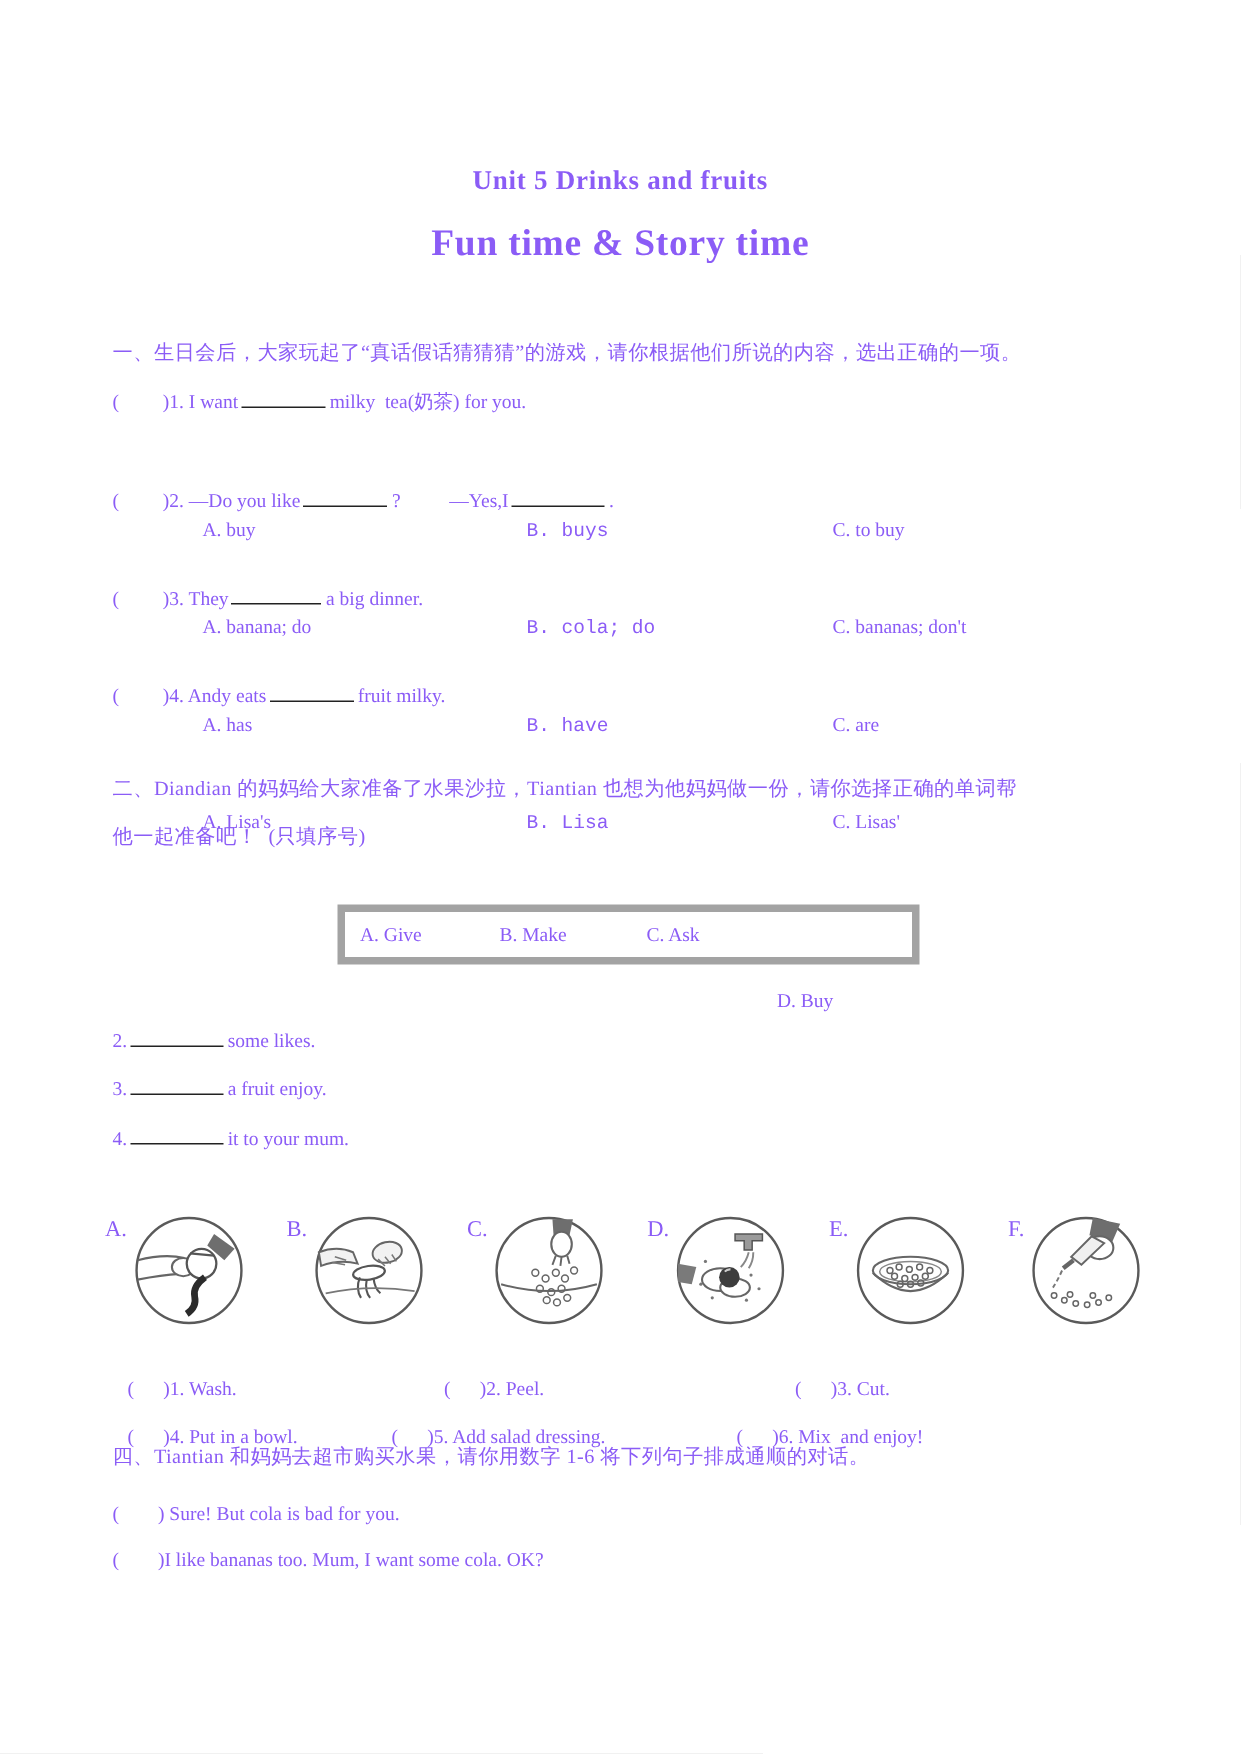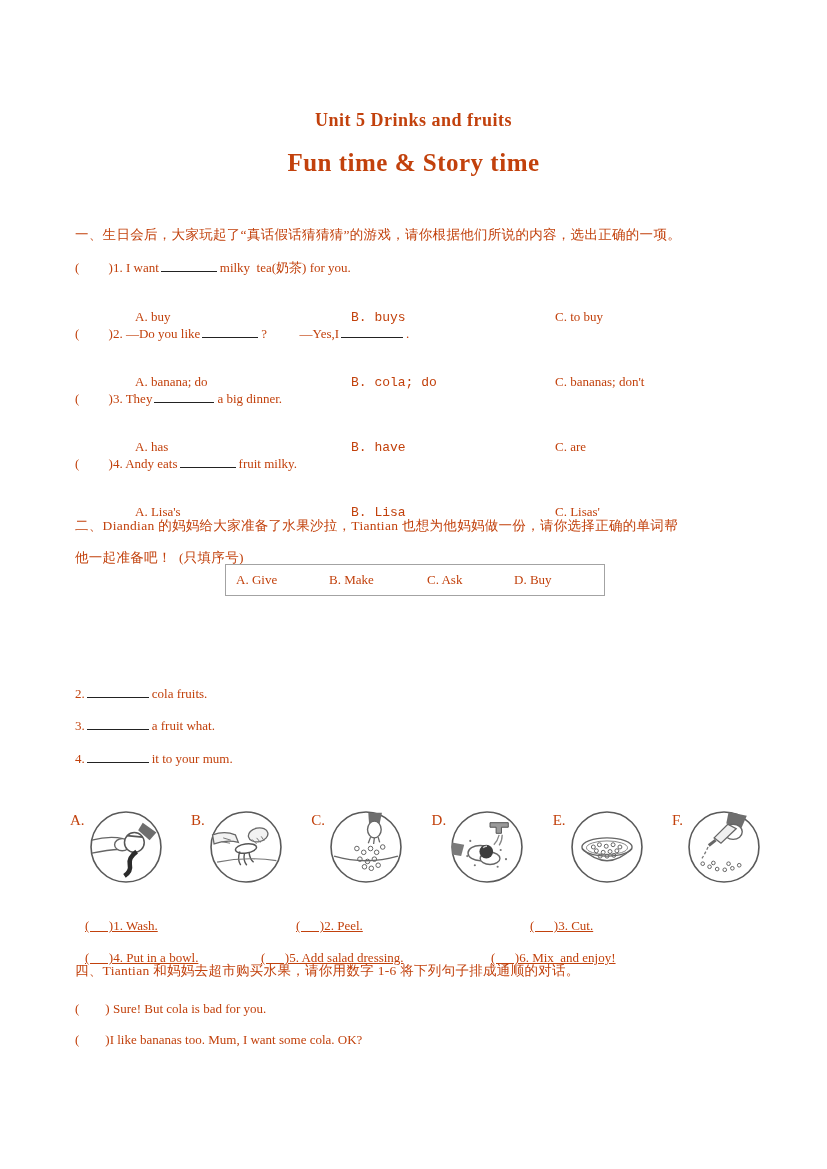--- a/index.html
+++ b/index.html
@@ -3,54 +3,54 @@
 <meta charset="utf-8">
 <style>
   html,body { margin:0; padding:0; background:#e8e8e8; }
   .page {
     position:relative;
     width:827px; height:1169px;
     margin:0 auto;
     background:#ffffff;
     font-family:"Liberation Serif", serif;
     font-size:13px;
-    color:#c2410c;
+    color:#8b5cf6;
     overflow:hidden;
   }
   .title {
     position:absolute; left:0; width:100%;
     text-align:center; font-weight:bold;
   }
   .t1 { top:110px; font-size:18px; letter-spacing:0.5px; }
   .t2 { top:149px; font-size:25px; letter-spacing:0.5px; }
   .line { position:absolute; left:75px; line-height:1.25; white-space:pre; }
   .heading { font-weight:normal; font-size:13.5px; letter-spacing:0.3px; }
   .blank {
     display:inline-block;
     border-bottom:1px solid #222;
     height:12px;
     margin:0 3px 0 2px;
     vertical-align:baseline;
   }
   .w56 { width:56px; } .w60 { width:60px; } .w62 { width:62px; }
-  .opts span { display:inline-block; }
+  .opts span { display:inline-block;margin-top:36px; }
   .opts .optA { width:216px; margin-left:47px; }
   .opts .optB { width:204px;font-family:Liberation Mono, monospace; }
   .wordbox {
-    position:absolute; left:225px; top:564px;
+    position:absolute; left:225px; top:603px;
     width:378px; height:30px;
-    border:1px solid #a3a3a3;
+    border:5px solid #a3a3a3;
   }
   .wordbox span { position:absolute; top:7px; }
   .wordbox span:nth-child(1) { left:10px; }
   .wordbox span:nth-child(2) { left:103px; }
   .wordbox span:nth-child(3) { left:201px; }
-  .wordbox span:nth-child(4) { left:288px; }
+  .wordbox span:nth-child(4) { left:288px;margin-top:44px; }
   .steps { left:72px; }
-  .steps span { display:inline-block;text-decoration:underline; }
+  .steps span { display:inline-block; }
   .steps.r1 span:nth-child(1) { width:211px; }
   .steps.r1 span:nth-child(2) { width:234px; }
   .steps.r2 span:nth-child(1) { width:176px; }
   .steps.r2 span:nth-child(2) { width:230px; }
   .imgrow {
     position:absolute; left:70px; top:806px; width:692px;
     display:flex; justify-content:space-between;
   }
   .imgblock { display:flex; align-items:flex-start; }
   .imgblock .lbl { font-size:15px; margin:6px 3px 0 0; }
@@ -90,22 +90,22 @@
   </div>
   <div class="line heading" style="top:550px">他一起准备吧！  (只填序号)</div>
 
   <div class="wordbox">
     <span>A. Give</span>
     <span>B. Make</span>
     <span>C. Ask</span>
     <span>D. Buy</span>
   </div>
 
-  <div class="line" style="top:685px"><span>2.</span><span class="blank w62"></span><span>cola fruits.</span></div>
-  <div class="line" style="top:717px"><span>3.</span><span class="blank w62"></span><span>a fruit what.</span></div>
+  <div class="line" style="top:685px"><span>2.</span><span class="blank w62"></span><span>some likes.</span></div>
+  <div class="line" style="top:717px"><span>3.</span><span class="blank w62"></span><span>a fruit enjoy.</span></div>
   <div class="line" style="top:750px"><span>4.</span><span class="blank w62"></span><span>it to your mum.</span></div>
 
 
   <div class="imgrow">
 
     <div class="imgblock">
       <span class="lbl">A.</span>
       <svg class="circ" viewBox="0 0 100 100">
         <circle cx="50" cy="50" r="46" fill="none" stroke="#5a5a5a" stroke-width="1.6"></circle>
         <path d="M72 18 L90 31 L81 41 L66 28 Z" fill="#6e6e6e" stroke="none"></path>

